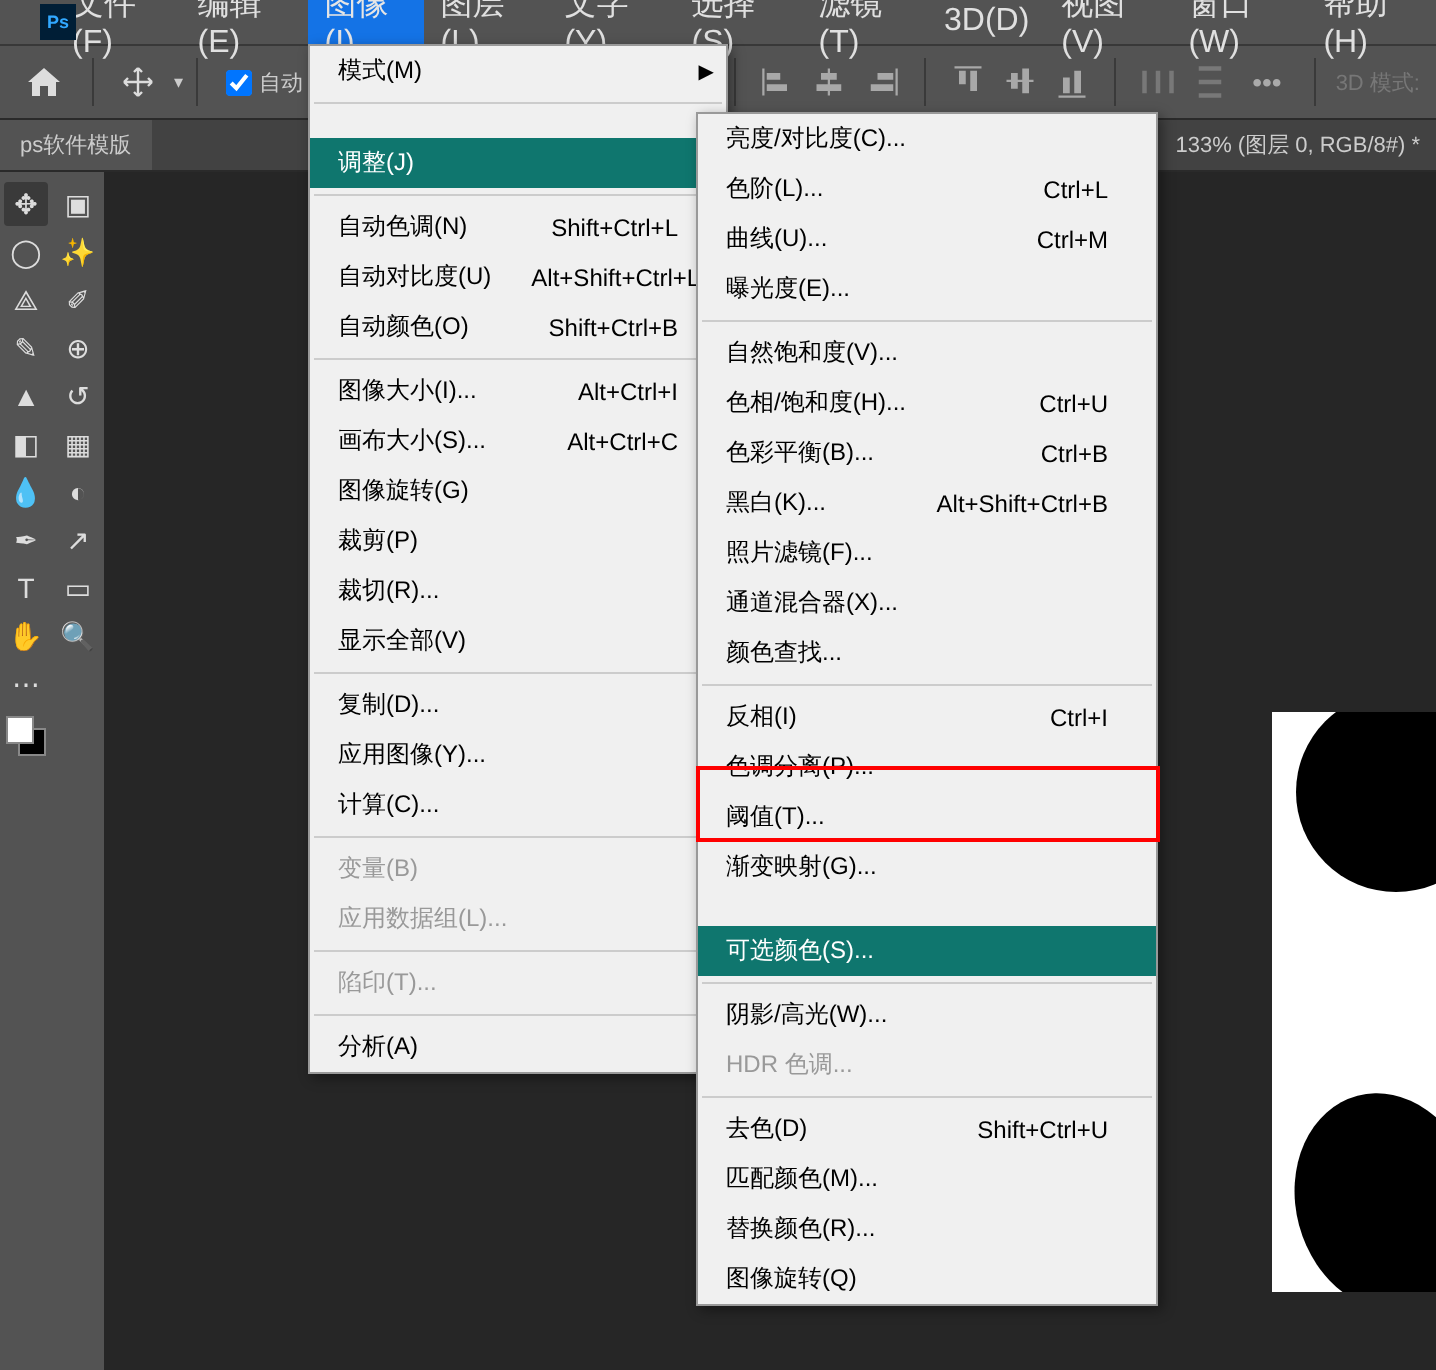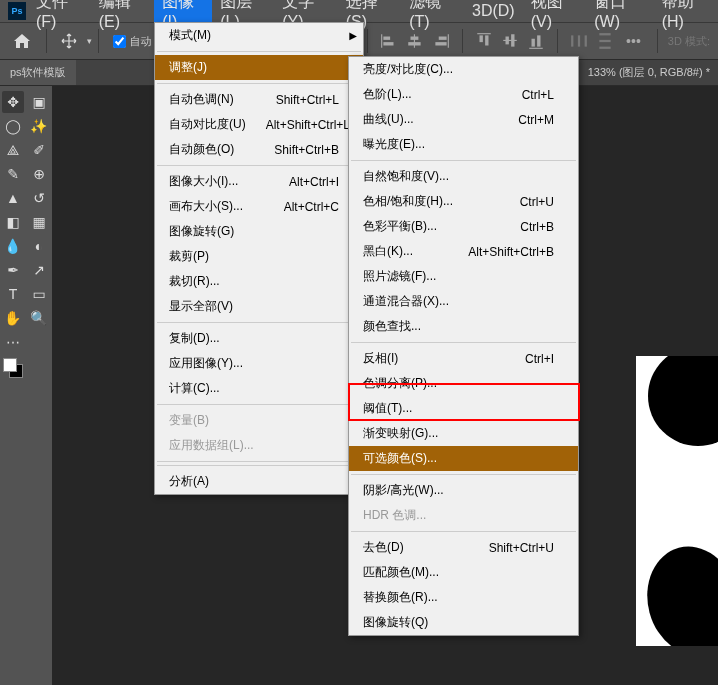--- a/index.html
+++ b/index.html
@@ -2,21 +2,21 @@
 <html><head>
   <meta charset="utf-8">
   <style>
     * { margin: 0; padding: 0; box-sizing: border-box; font-family: "Microsoft YaHei", sans-serif; }
     body { background: #535353; width: 718px; height: 685px; overflow: hidden; position: relative; }
     
     .menubar { background: #535353; height: 22px; display: flex; align-items: center; padding-left: 28px; font-size: 16px; color: #e0e0e0; }
     .menubar-item { padding: 3px 8px; cursor: pointer; }
     .menubar-item.active { background: #1473e6; color: #e5e5e5; }
     
-    .ps-logo { position: absolute; left: 8px; top: 2px; width: 18px; height: 18px; background: #001e36; color: #31a8ff; font-size: 9px; font-weight: bold; display: flex; align-items: center; justify-content: center; }
+    .ps-logo { position: absolute; left: 20px; top: 2px; width: 18px; height: 18px; background: #001e36; color: #31a8ff; font-size: 9px; font-weight: bold; display: flex; align-items: center; justify-content: center; }
     
     .toolbar { background: #535353; height: 38px; border-top: 1px solid #383838; border-bottom: 1px solid #2a2a2a; display: flex; align-items: center; padding-left: 4px; font-size: 11px; color: #ccc; }
     .toolbar .home-icon { width: 16px; height: 14px; margin: 0 10px; }
     .toolbar .sep { width: 1px; height: 24px; background: #3a3a3a; margin: 0 6px; }
     .toolbar .move-icon { margin: 0 8px; }
     .toolbar .dropdown-icon { margin-left: 2px; }
     .toolbar .chk { margin: 0 4px 0 8px; }
     .toolbar-right { margin-left: auto; display: flex; align-items: center; padding-right: 8px; gap: 4px; }
     .align-icon { width: 18px; height: 18px; margin: 0 2px; opacity: 0.7; }
     .dots { color: #aaa; font-size: 14px; margin: 0 6px; }
@@ -36,21 +36,21 @@
     .swatch .bg { position: absolute; width: 14px; height: 14px; background: #000; border: 1px solid #888; bottom: 0; right: 0; }
     
     .canvas-area { flex: 1; background: #262626; position: relative; }
     .panda { position: absolute; right: 0; top: 270px; width: 82px; height: 290px; background: #fff; overflow: hidden; }
     .panda-ear { position: absolute; width: 100px; height: 100px; background: #000; border-radius: 50%; top: -10px; right: -30px; }
     .panda-eye { position: absolute; width: 90px; height: 110px; background: #000; border-radius: 50%; bottom: -10px; right: -20px; transform: rotate(-15deg); }
     
     .dropdown1 { position: absolute; left: 154px; top: 22px; width: 210px; background: #f0f0f0; border: 1px solid #999; box-shadow: 2px 2px 6px rgba(0,0,0,0.4); font-size: 12px; z-index: 100; }
     .dropdown2 { position: absolute; left: 348px; top: 56px; width: 231px; background: #f0f0f0; border: 1px solid #999; box-shadow: 2px 2px 6px rgba(0,0,0,0.4); font-size: 12px; z-index: 101; }
     .menu-row { display: flex; align-items: center; padding: 4px 24px 4px 14px; color: #000; position: relative; white-space: nowrap; }
-    .menu-row.hover { background: #a16207; color: #fff; }
+    .menu-row.hover { background: #0f766e; color: #fff; margin-top: 17px; }
     .menu-row.disabled { color: #999; }
     .menu-row .shortcut { margin-left: auto; padding-left: 20px; }
     .menu-row .arrow { position: absolute; right: 6px; font-size: 10px; }
     .menu-sep { height: 1px; background: #ccc; margin: 3px 2px; }
     
     .red-box { position: absolute; left: 348px; top: 383px; width: 232px; height: 38px; border: 2px solid #ff0000; z-index: 200; pointer-events: none; }
   </style>
 </head>
 <body>
 
@@ -232,20 +232,23 @@
     </div>
     <div class="menu-sep"></div>
     <div class="menu-row disabled">
       <span>变量(B)</span>
       <span class="arrow">▶</span>
     </div>
     <div class="menu-row disabled">
       <span>应用数据组(L)...</span>
     </div>
     <div class="menu-sep"></div>
+    <div class="menu-row disabled">
+      <span>陷印(T)...</span>
+    </div>
     <div class="menu-sep"></div>
     <div class="menu-row">
       <span>分析(A)</span>
       <span class="arrow">▶</span>
     </div>
   </div>
 <div class="dropdown2" id="dd2">
     <div class="menu-row">
       <span>亮度/对比度(C)...</span>
     </div>

